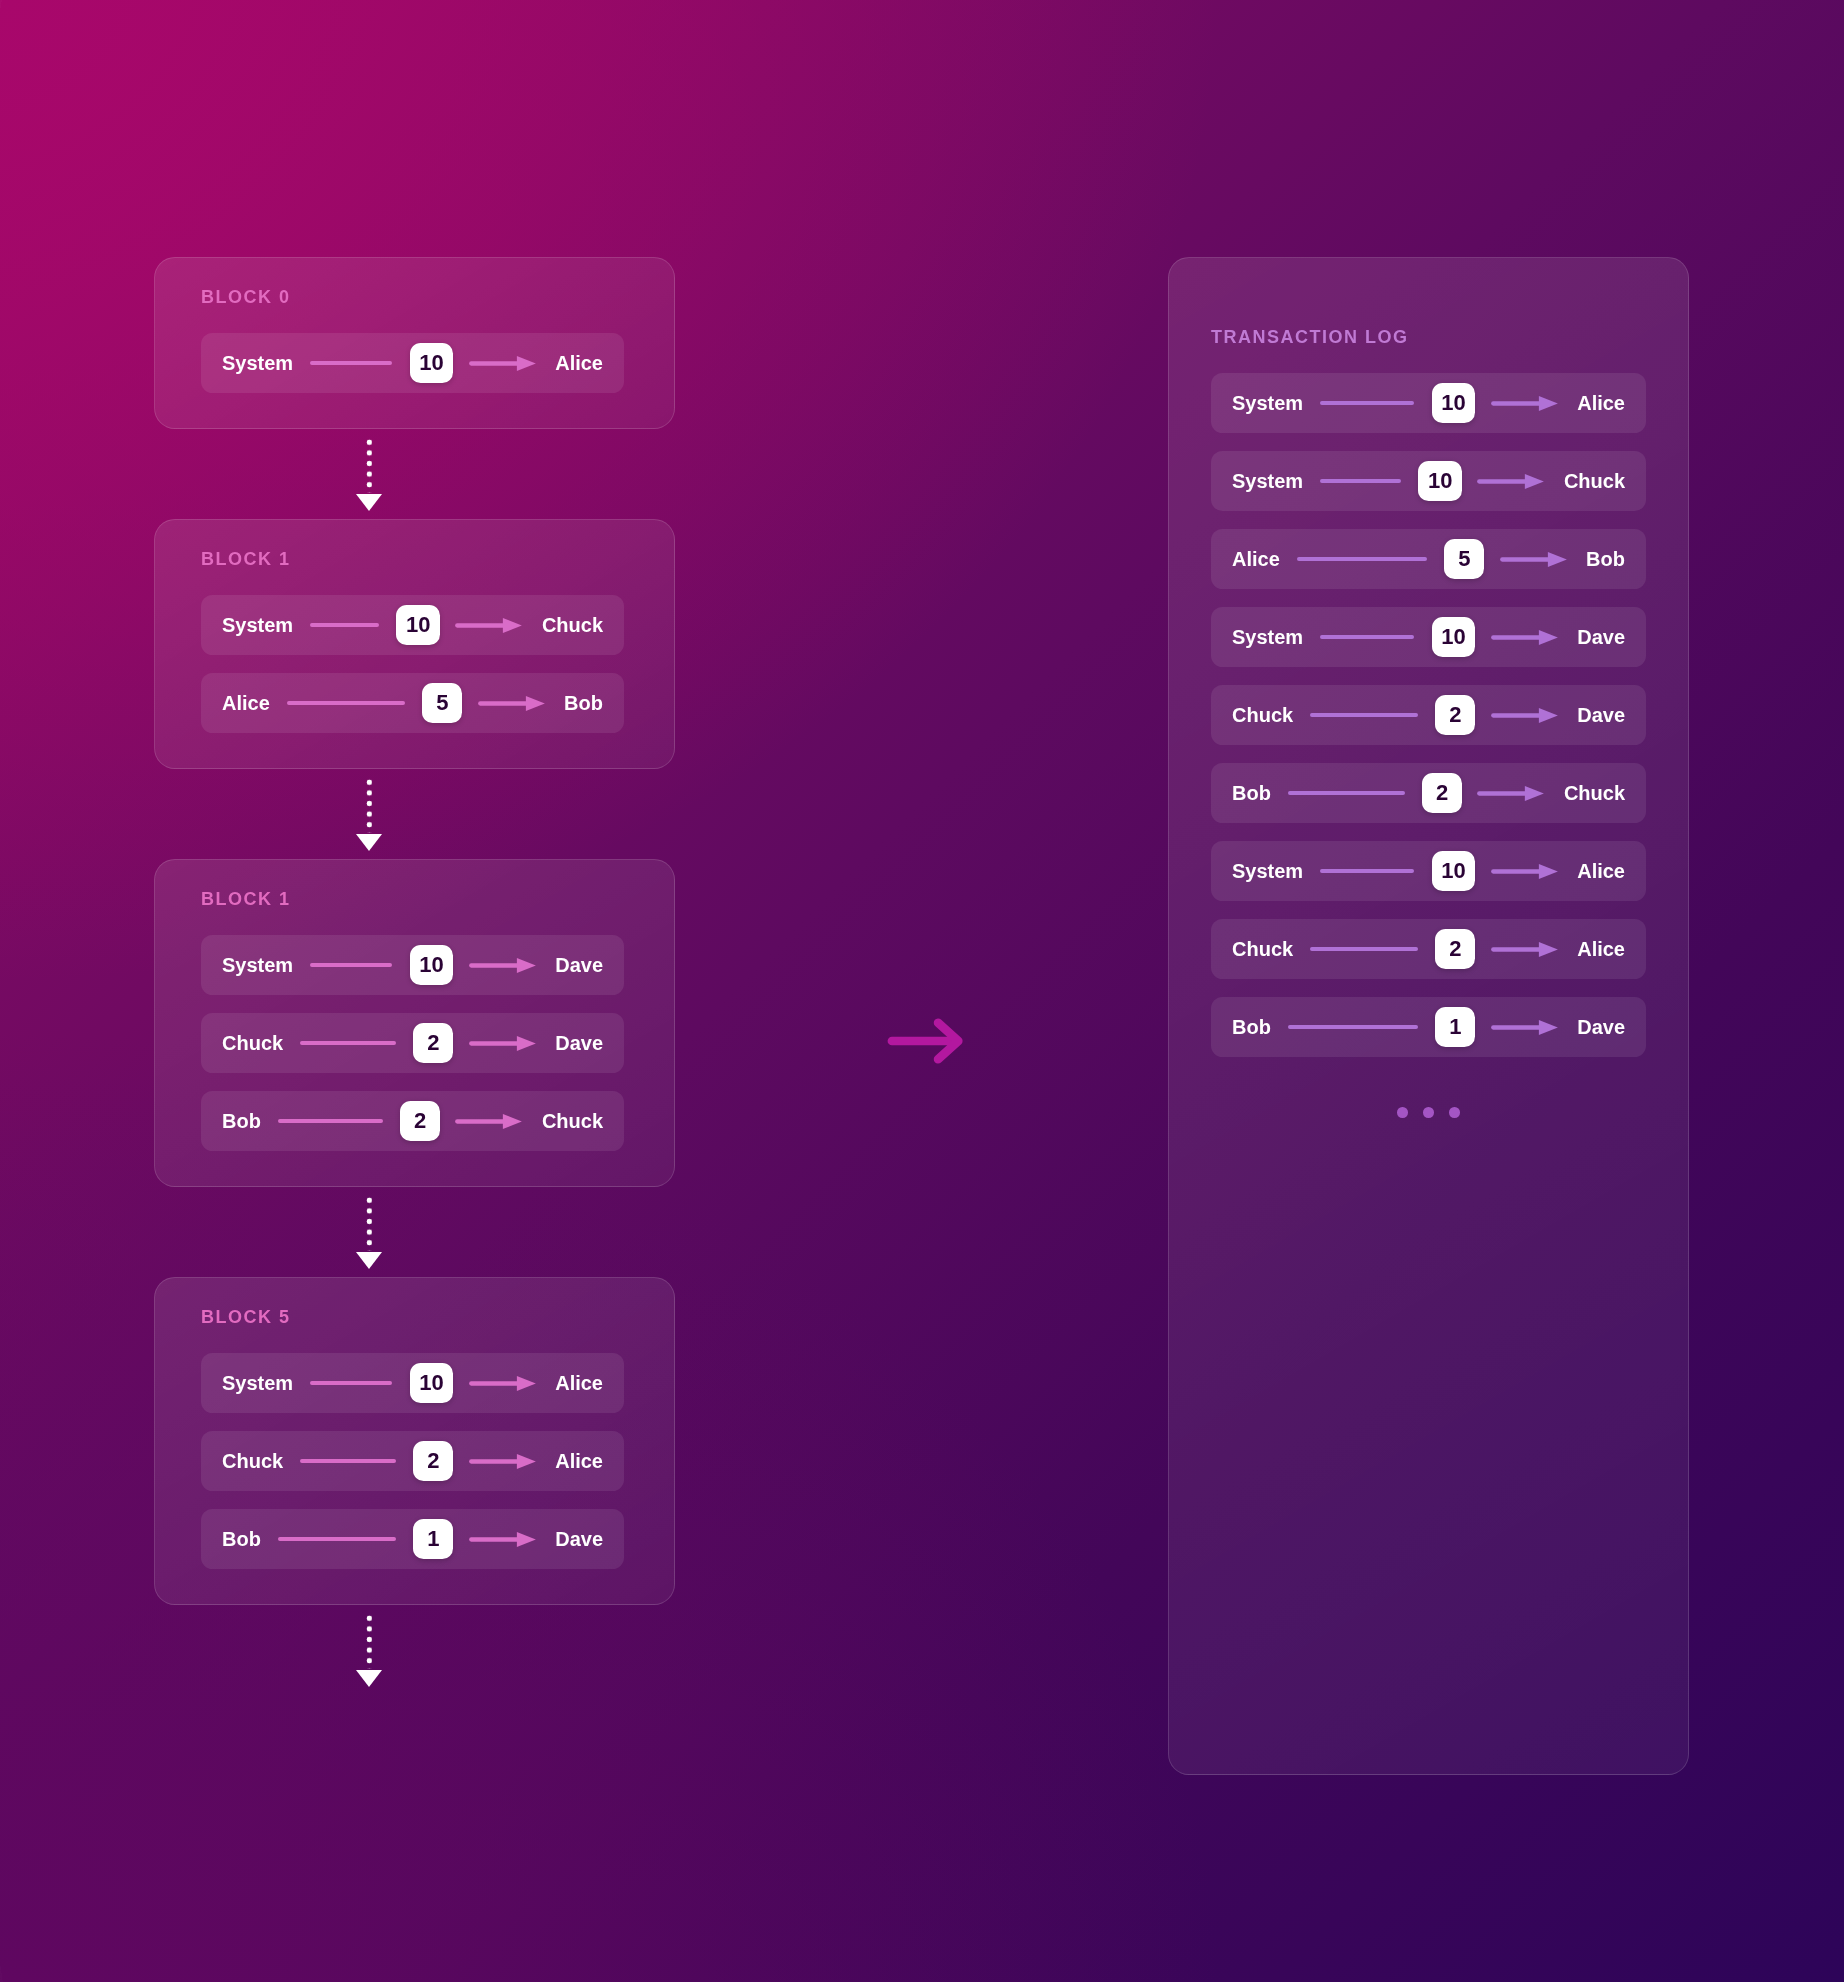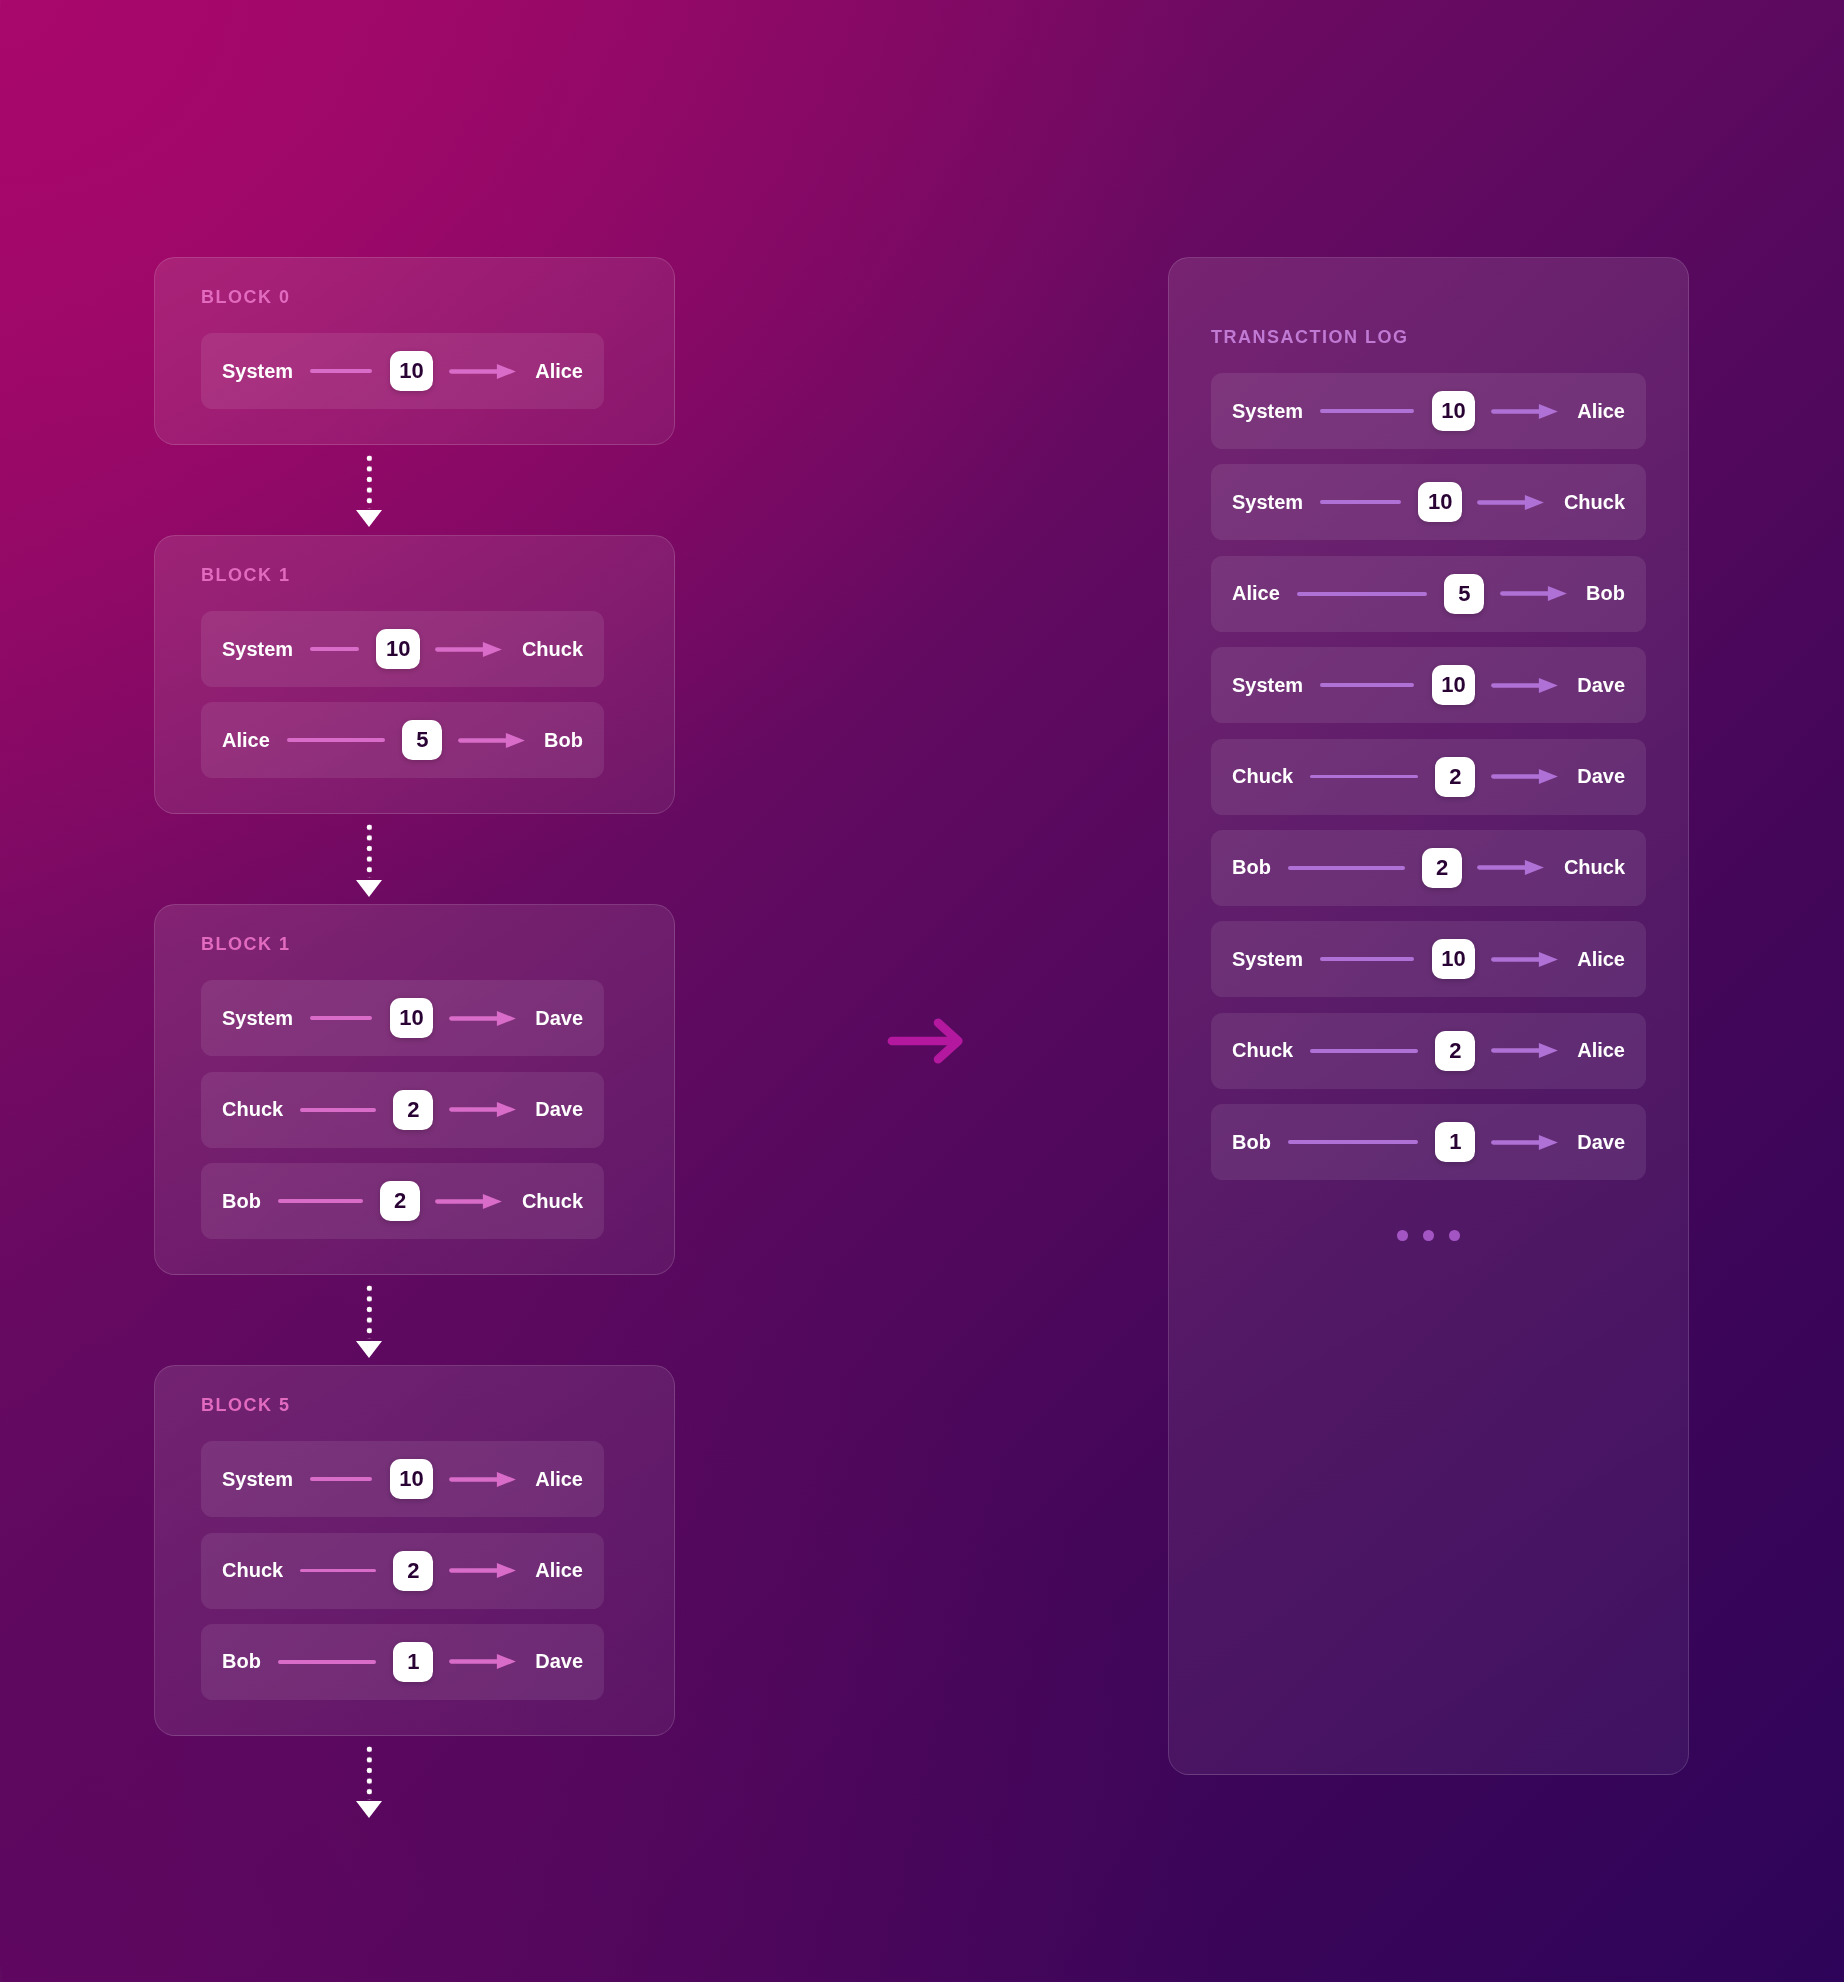--- a/index.html
+++ b/index.html
@@ -60,21 +60,21 @@
     left: 1168px;
     top: 257px;
     width: 521px;
   }
 
   
   .card {
     background: linear-gradient(150deg, rgba(255,255,255,0.105) 0%, rgba(255,255,255,0.055) 100%);
     border: 1px solid rgba(255,255,255,0.14);
     border-radius: 21px;
-    padding: 29px 70px 35px 46px;
+    padding: 29px 50px 35px 46px;
   }
 
   .card-label {
     font-size: 18px;
     font-weight: bold;
     letter-spacing: 1.5px;
     color: #e26bc0;
     margin-bottom: 25px;
   }
 
@@ -82,25 +82,26 @@
     padding: 29px 42px 58px 42px;
     min-height: 1518px;
   }
 
   .log-card .card-label { color: #c07ad4; margin-top: 40px; }
 
   
   .tx-row {
     display: flex;
     align-items: center;
-    height: 76px;
+    height: 60px;
     padding: 0 21px;
     border-radius: 11.5px;
     background: rgba(255,255,255,0.085);
     margin-bottom: 15.4px;
+    margin-top: 18px;
   }
   .tx-row:last-child { margin-bottom: 0; }
 
   .tx-from {
     font-size: 20px;
     font-weight: bold;
     color: #ffffff;
     white-space: nowrap;
     flex: 0 0 auto;
   }

